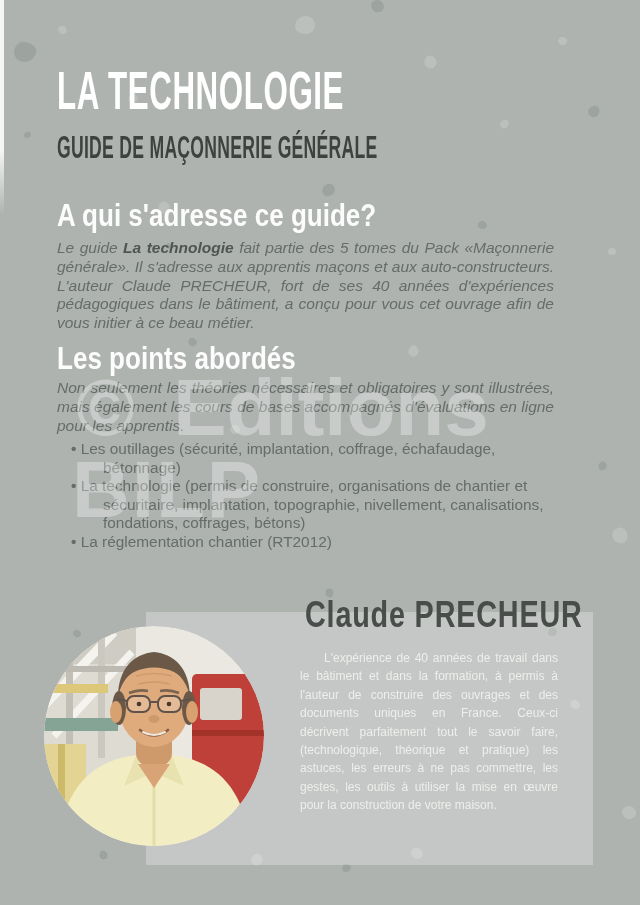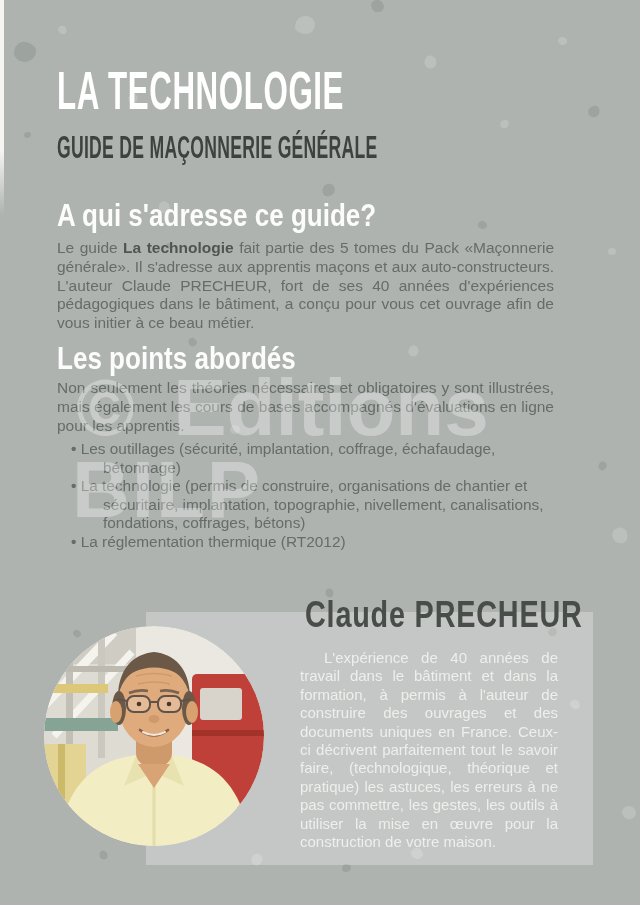--- a/index.html
+++ b/index.html
@@ -55,20 +55,21 @@
     white-space:nowrap;
     transform:scaleX(0.84);transform-origin:left top;
   }
   .heading-audience{top:199px;}
   .heading-points{top:342px;}
 
   .body-text{
     position:absolute;left:57px;width:497px;
     font-size:15.5px;line-height:18.8px;color:var(--color-body-text);
     text-align:justify;
+    font-style:italic;
   }
   .para-audience{top:239px;}
   .para-audience b{font-weight:bold;color:var(--color-body-bold);}
   .para-points-intro{top:379px;}
 
   .points-list{
     position:absolute;left:57px;top:440px;width:500px;
     list-style:none;
   }
   .points-list li{
@@ -89,21 +90,21 @@
     background:var(--color-panel-overlay);
   }
   .author-name{
     position:absolute;left:305px;top:597px;z-index:3;
     font-size:36px;font-weight:bold;line-height:1;color:var(--color-author-name);
     letter-spacing:1px;white-space:nowrap;
     transform:scaleX(0.80);transform-origin:left top;
   }
   .author-bio{
     position:absolute;left:300px;top:649px;width:258px;z-index:3;
-    font-size:15px;line-height:18.4px;color:var(--color-author-text);
+    font-size:12px;line-height:18.4px;color:var(--color-author-text);
     text-align:justify;text-indent:24px;
   }
   .author-photo{
     position:absolute;left:44px;top:626px;width:220px;height:220px;z-index:4;
     border-radius:50%;overflow:hidden;
   }
   .author-photo svg{display:block;width:100%;height:100%;}
 </style>
 </head>
 <body>
@@ -149,21 +150,21 @@
 
   <div class="section-heading heading-audience">A qui s'adresse ce guide?</div>
   <p class="body-text para-audience"><span>Le guide </span><b>La technologie</b><span> fait partie des 5 tomes du Pack «Maçonnerie générale». Il s'adresse aux apprentis maçons et aux auto-constructeurs. L'auteur Claude PRECHEUR, fort de ses 40 années d'expériences pédagogiques dans le bâtiment, a conçu pour vous cet ouvrage afin de vous initier à ce beau métier.</span></p>
 
   <div class="section-heading heading-points">Les points abordés</div>
   <p class="body-text para-points-intro">Non seulement les théories nécessaires et obligatoires y sont illustrées, mais également les cours de bases accompagnés d'évaluations en ligne pour les apprentis.</p>
 
   <ul class="points-list">
     <li>Les outillages (sécurité, implantation, coffrage, échafaudage, bétonnage)</li>
     <li>La technologie (permis de construire, organisations de chantier et sécuritaire,  implantation, topographie, nivellement, canalisations, fondations, coffrages, bétons)</li>
-    <li>La réglementation thermique (RT2012)</li>
+    <li>La réglementation chantier (RT2012)</li>
   </ul>
 
   <div class="watermark watermark-line1">© Editions</div>
   <div class="watermark watermark-line2">BILP</div>
 
   <div class="author-panel"></div>
 
   <div class="author-name">Claude PRECHEUR</div>
 
   <div class="author-photo">

